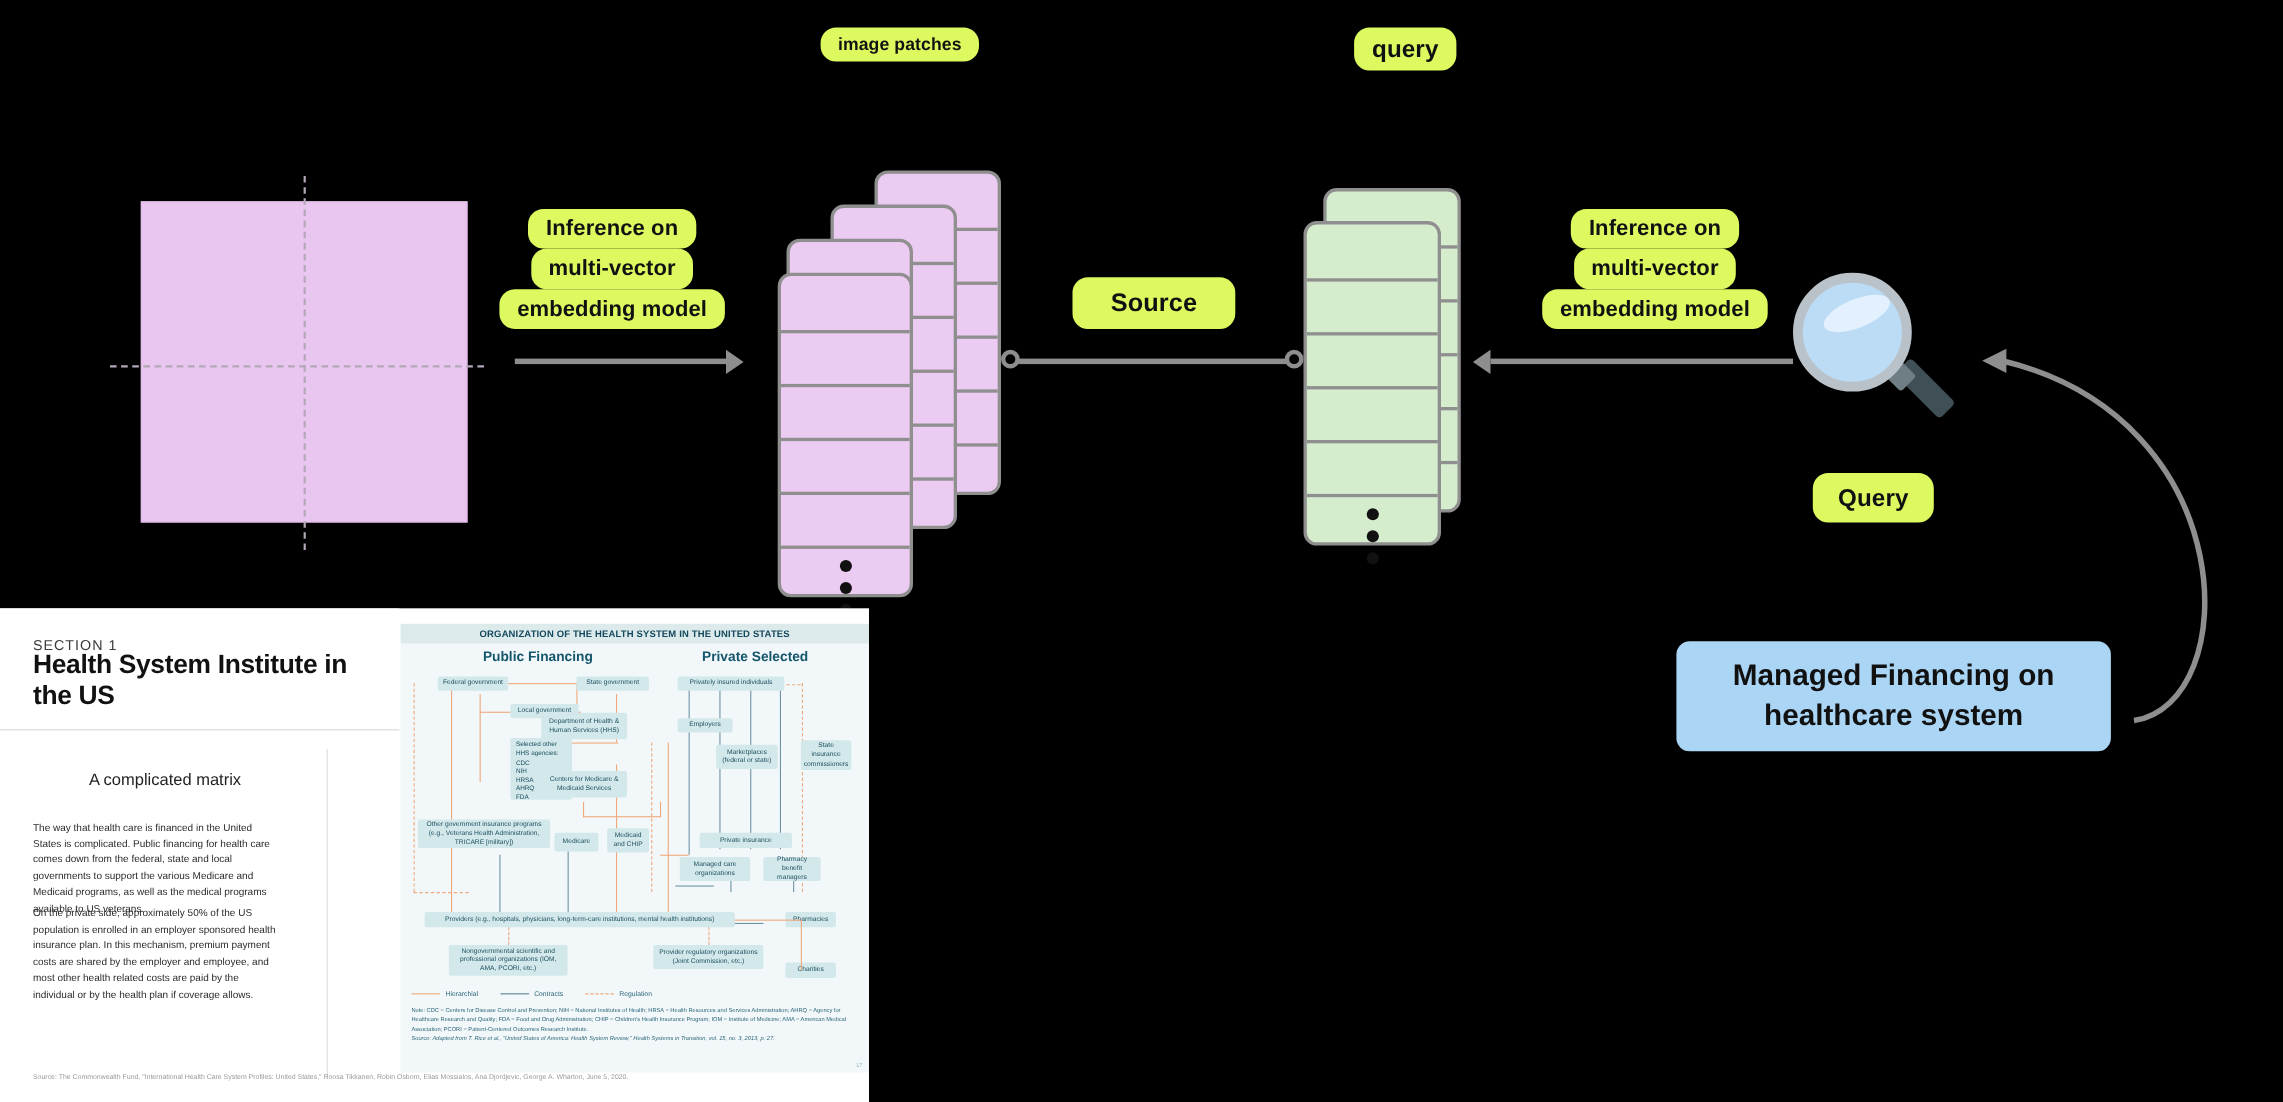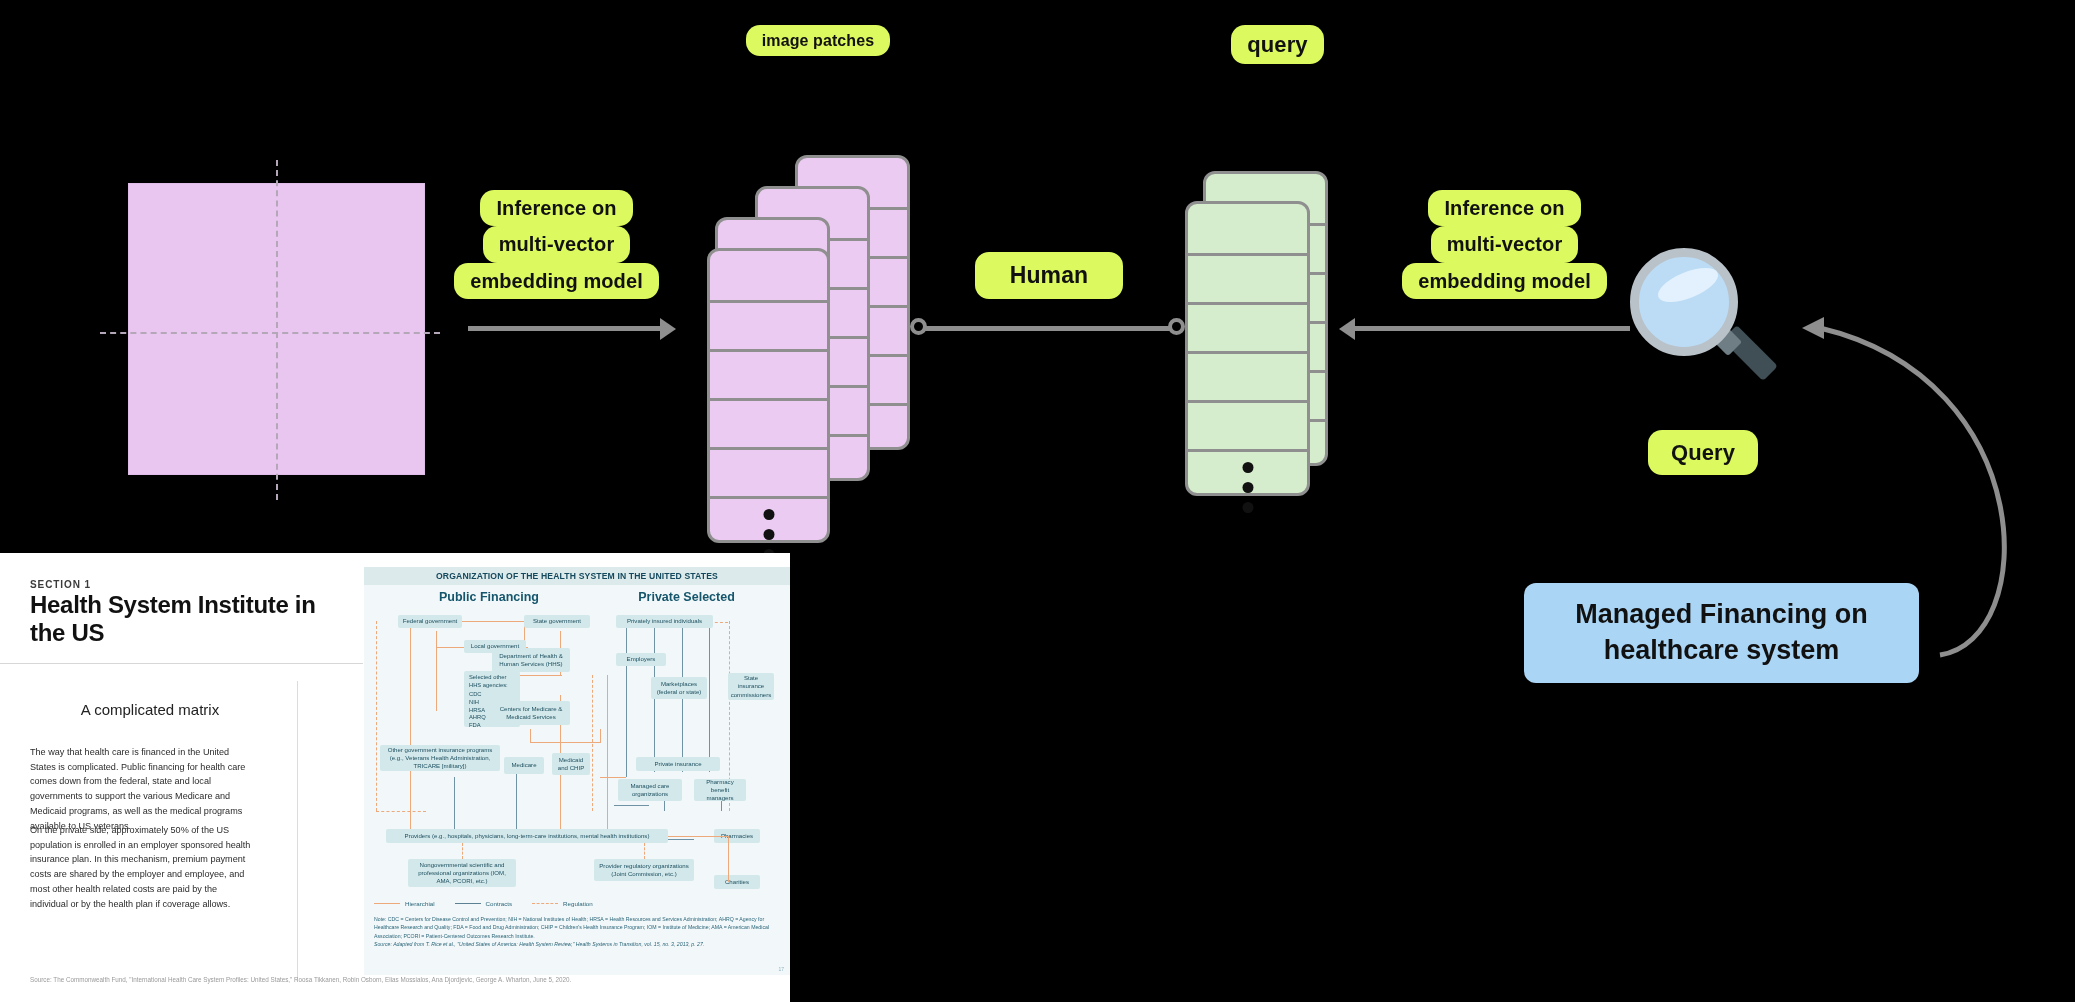--- a/index.html
+++ b/index.html
@@ -65,22 +65,22 @@
         font-size:27px;line-height:1.33;display:flex;flex-direction:column;
         align-items:center;justify-content:center;text-align:center;}
 
   
   #feedback-curve{position:absolute;left:1740px;top:240px;width:330px;height:420px;}
 
   
   #document-panel{position:absolute;left:0;top:553px;width:790px;height:449px;
         background:#fff;overflow:hidden;}
   #doc-left{position:absolute;left:0;top:0;width:363px;height:449px;background:#fff;}
-  #doc-section-kicker{position:absolute;left:30px;top:26px;font-size:10px;
-        letter-spacing:.9px;color:#3b3b3b;font-weight:700;}
+  #doc-section-kicker{position:absolute;left:30px;top:26px;font-size:13px;
+        letter-spacing:.9px;color:#3b3b3b;font-weight:400;}
   #doc-title{position:absolute;left:30px;top:38px;width:310px;font-size:24px;
         font-weight:700;color:#111;line-height:1.17;letter-spacing:-.3px;}
   #doc-rule{position:absolute;left:0;top:110px;width:363px;height:1px;background:#d7d7d7;}
   #doc-subtitle{position:absolute;left:0;top:148px;width:300px;text-align:center;
         font-size:15px;color:#222;}
   #doc-vrule{position:absolute;left:297px;top:128px;width:1px;height:300px;background:#dcdcdc;}
   .doc-para{position:absolute;left:30px;width:225px;font-size:9.1px;line-height:1.62;
         color:#2b2b2b;}
   #doc-p1{top:192px;}
   #doc-p2{top:270px;}
@@ -186,21 +186,21 @@
           <i></i>
       </div>
     </div>
   </div>
 
   <div class="conn-dot" style="left:910px;top:318px;"></div>
   <div class="arrow-line" style="left:925px;top:326px;width:250px;"></div>
   <div class="conn-dot" style="left:1168px;top:318px;"></div>
 
   <div class="lime" id="label-maxsim" style="left:975px;top:252px;width:148px;height:47px;font-size:23px;">
-    <span>Human</span>
+    <span>Source</span>
   </div>
 
   <div class="stack" id="query-multivector-stack">
     <div class="card green" style="left:1203px;top:171px;width:125px;height:295px;">
       <div class="rows">
         <div class="rw" style="top:49px;"></div>
           <div class="rw" style="top:98px;"></div>
         <div class="rw" style="top:147px;"></div>
           <div class="rw" style="top:196px;"></div>
         <div class="rw" style="top:245px;"></div>

